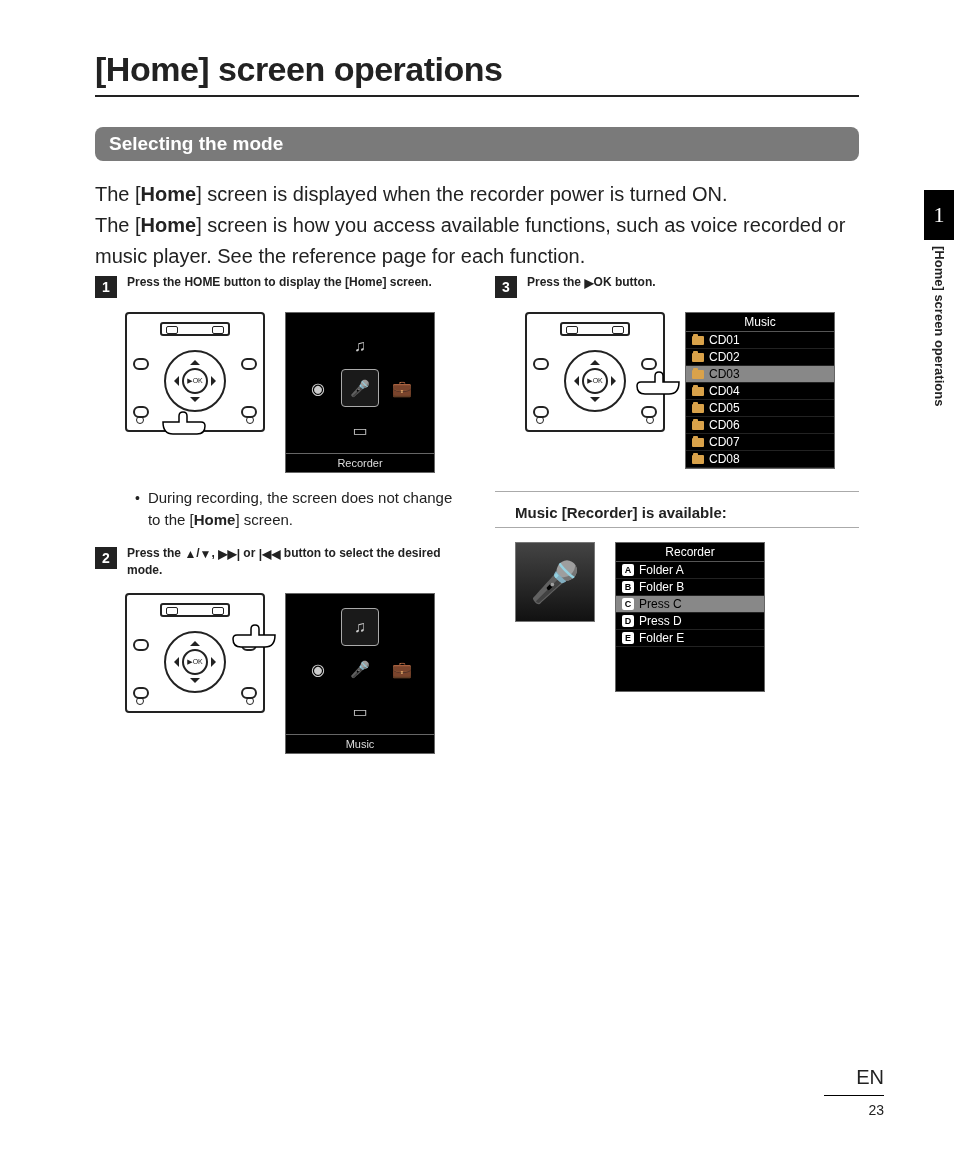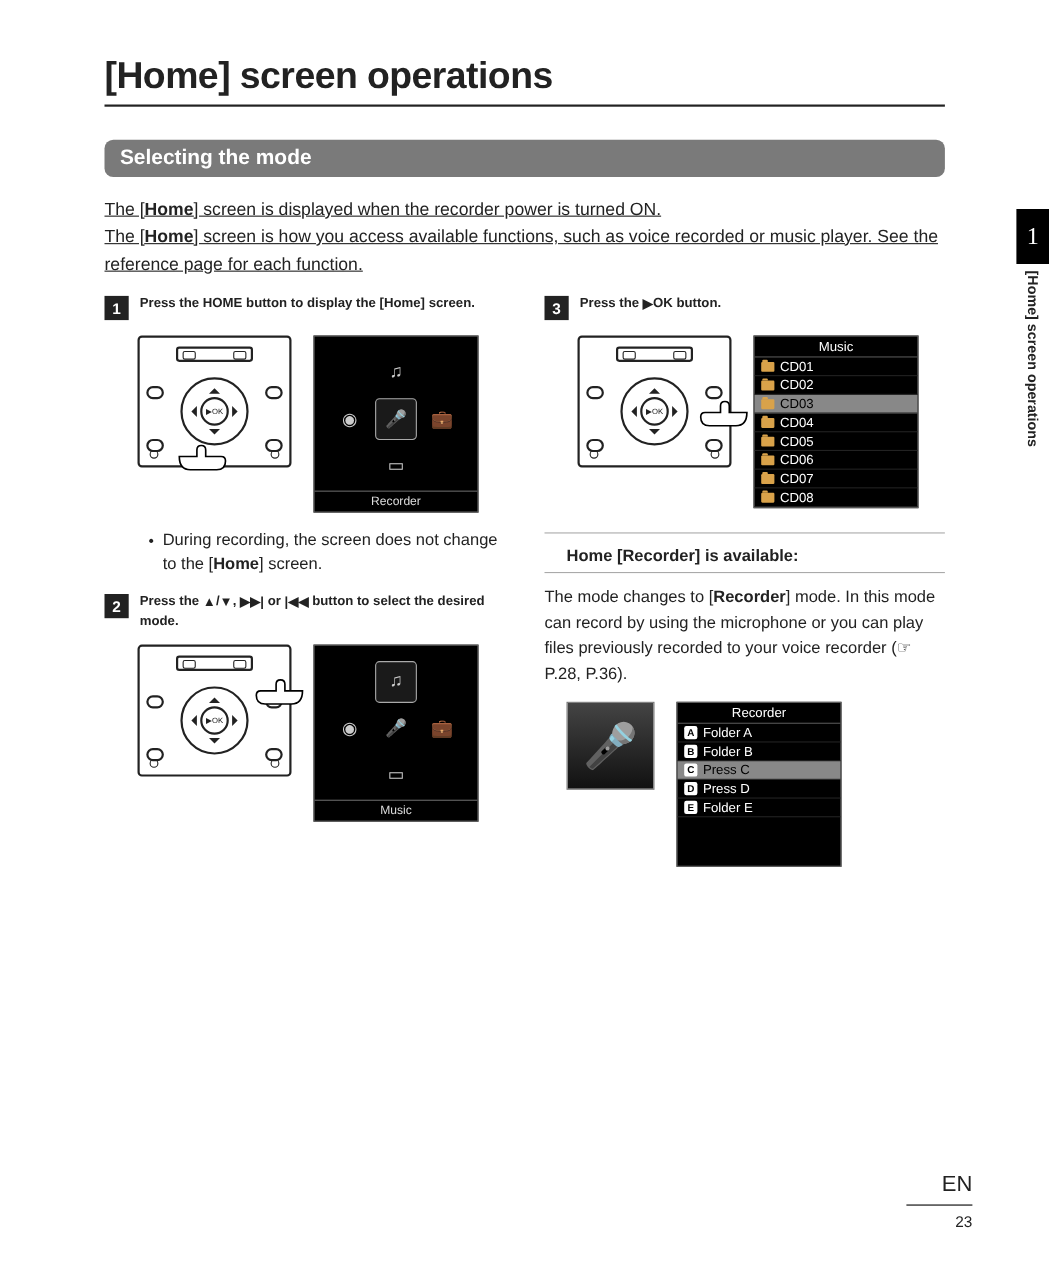--- a/index.html
+++ b/index.html
@@ -22,21 +22,21 @@
   .title-rule { border-top: 2px solid #222; margin-bottom: 30px; }
   .section-bar {
     background: #7a7a7a;
     color: #fff;
     font-size: 19px;
     font-weight: 700;
     padding: 6px 14px;
     border-radius: 8px;
     margin-bottom: 18px;
   }
-  .intro { font-size: 16px; line-height: 1.55; margin-bottom: 14px; text-decoration: underline; }
+  .intro { font-size: 20px; line-height: 1.55; margin-bottom: 2px; }
   .columns { display: flex; gap: 36px; }
   .col { width: 50%; }
   .step { display: flex; gap: 10px; margin-bottom: 10px; }
   .step-num {
     background: #222; color: #fff; width: 22px; height: 22px;
     display: flex; align-items: center; justify-content: center;
     font-size: 14px; font-weight: 700; flex-shrink: 0; margin-top: 2px;
   }
   .step-text { font-size: 12px; font-weight: 700; line-height: 1.4; }
   .step-text .inline-icon { display: inline-block; vertical-align: -1px; }
@@ -292,25 +292,22 @@
           </div>
           <div class="lrow">
             <div class="fico"></div>
             <span>CD08</span>
           </div>
         </div>
     </div>
 
     <div class="subhr"></div>
     <div class="subtitle">
-      <span>Home [</span><span class="bold-sans">Recorder</span><span>] is available:</span>
-    </div>
-    <p class="para">
-      <span>The mode changes to [</span><b>Recorder</b><span>] mode. In this mode can record by using the microphone or you can play files previously recorded to your voice recorder (☞ P.28, P.36).</span>
-    </p>
+      <span>Music [</span><span class="bold-sans">Recorder</span><span>] is available:</span>
+    </div>
     <div class="img-row" style="margin-left:20px;">
       <div class="mic-box">🎤</div>
       <div class="list-screen" id="rec-list" style="height:150px;">
         <div class="lhead">Recorder</div>
       <div class="lrow">
             <div class="lico">A</div>
             <span>Folder A</span>
           </div>
           <div class="lrow">
             <div class="lico">B</div>

